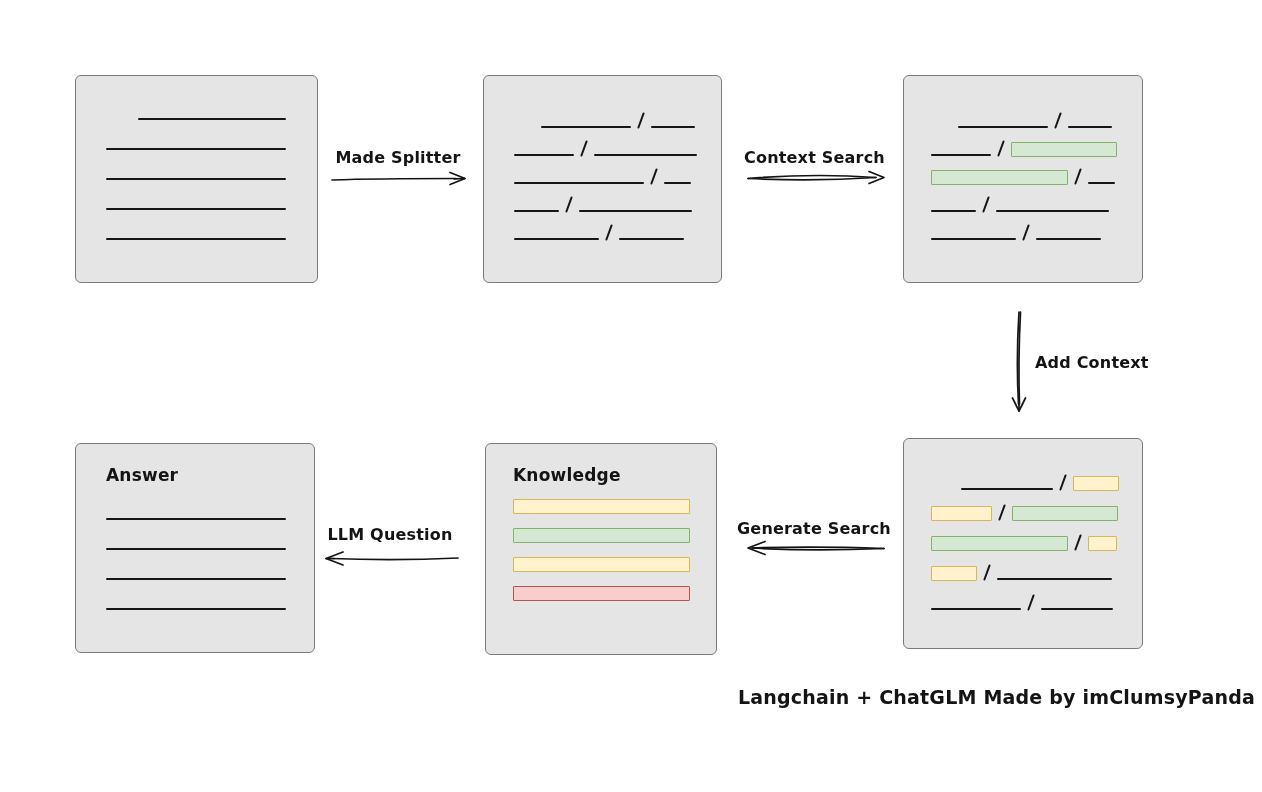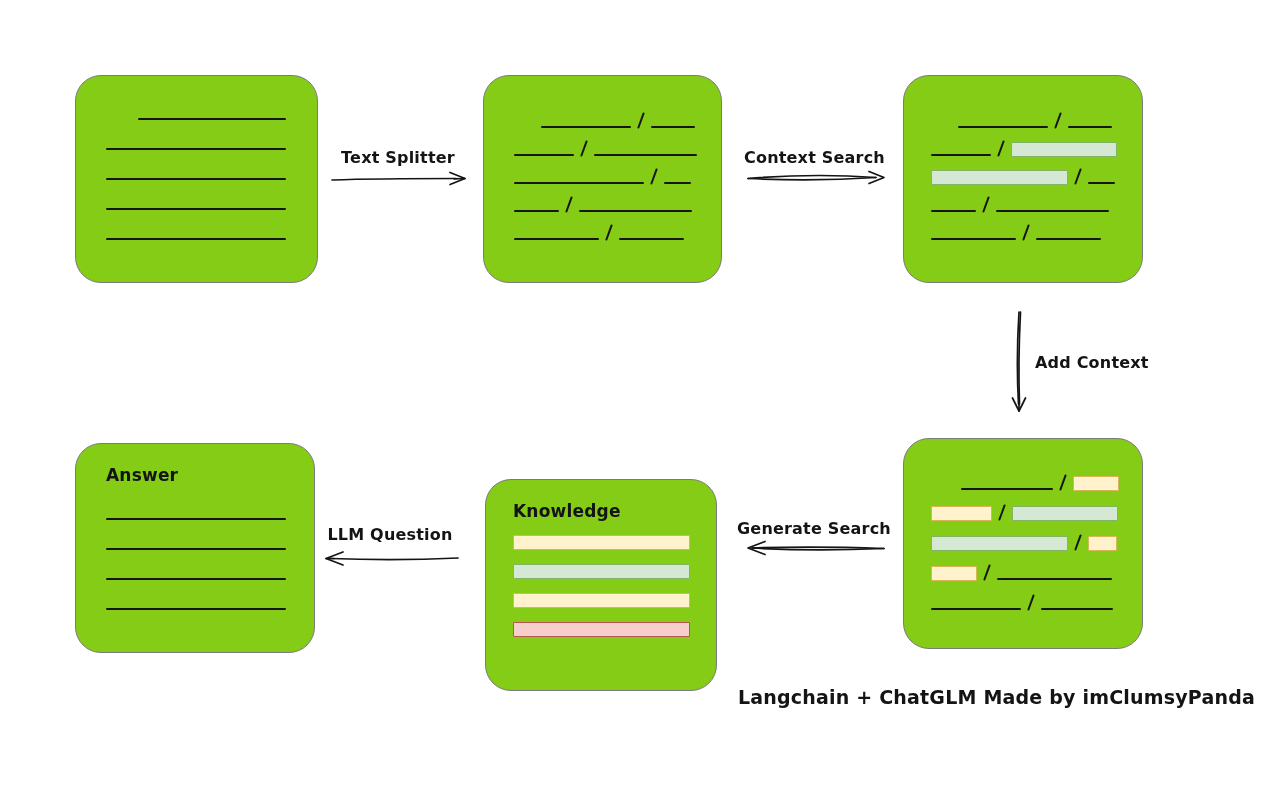--- a/index.html
+++ b/index.html
@@ -1,22 +1,22 @@
 <!DOCTYPE html>
 <html><head>
 <meta charset="utf-8">
 <style>
   html,body { margin:0; padding:0; background:#ffffff; }
   #canvas {
     position:relative; width:1262px; height:792px; background:#ffffff;
     font-family:"DejaVu Sans", sans-serif; color:#1b1b1b; overflow:hidden;
   }
   .box {
-    position:absolute; background:#84cc16;
-    border:1.6px solid #7b7b7b; border-radius:26px;
+    position:absolute; background:#e5e5e5;
+    border:1.6px solid #7b7b7b; border-radius:6px;
     box-sizing:border-box;
   }
   .rows { display:flex; flex-direction:column; }
   .row { display:flex; align-items:flex-end; }
   .tok-gap { display:inline-block; height:1px; flex:none; }
   .tok-line { display:inline-block; height:1.7px; background:#161616; border-radius:1px; flex:none; margin-bottom:1px; }
   .tok-slash {
     display:inline-block; width:2.2px; height:17px; background:#161616;
     transform:rotate(20deg); margin:0 9px; border-radius:1px; flex:none;
   }
@@ -49,21 +49,21 @@
 
   
   #box-retrieved { left:903px; top:75px; width:240px; height:208px; padding:25px 0 0 27px; }
   #box-retrieved .row { height:28px; }
 
   
   #box-context { left:903px; top:438px; width:240px; height:211px; padding:22px 0 0 27px; }
   #box-context .row { height:30px; }
 
   
-  #box-prompt { left:485px; top:443px; width:232px; height:212px; padding:21px 0 0 27px;margin-top:36px; }
+  #box-prompt { left:485px; top:443px; width:232px; height:212px; padding:21px 0 0 27px; }
   #box-prompt .bars .row { height:29px; }
 
   
   #box-answer { left:75px; top:443px; width:240px; height:210px; padding:21px 0 0 30px; }
   #box-answer .rows { margin-top:6px; }
   #box-answer .row { height:30px; }
 </style>
 </head>
 <body>
 
@@ -214,21 +214,21 @@
         </div>
         <div class="row">
           <span class="tok-line" style="width: 180px; background: rgb(22, 22, 22);"></span>
         </div>
         <div class="row">
           <span class="tok-line" style="width: 180px; background: rgb(22, 22, 22);"></span>
         </div>
       </div>
   </div>
 
-  <div class="arrow-label" style="left:330px; top:148px; width:136px;">Text Splitter</div>
+  <div class="arrow-label" style="left:330px; top:148px; width:136px;">Made Splitter</div>
   <svg class="arrow-svg" style="left:330px; top:168px;" width="138" height="22">
     <g stroke="#141414" stroke-width="1.7" fill="none" stroke-linecap="round" stroke-linejoin="round">
       <path d="M2,12 C45,10.5 95,10.5 126,10.5"></path>
       <polyline points="120,4.5 135,10.5 120,16.5"></polyline>
       <path d="M124,10.8 L135,10.5"></path>
     </g>
   </svg>
 
   <div class="arrow-label" style="left:744px; top:148px; width:140px;">Context Search</div>
   <svg class="arrow-svg" style="left:746px; top:167px;" width="142" height="22">

